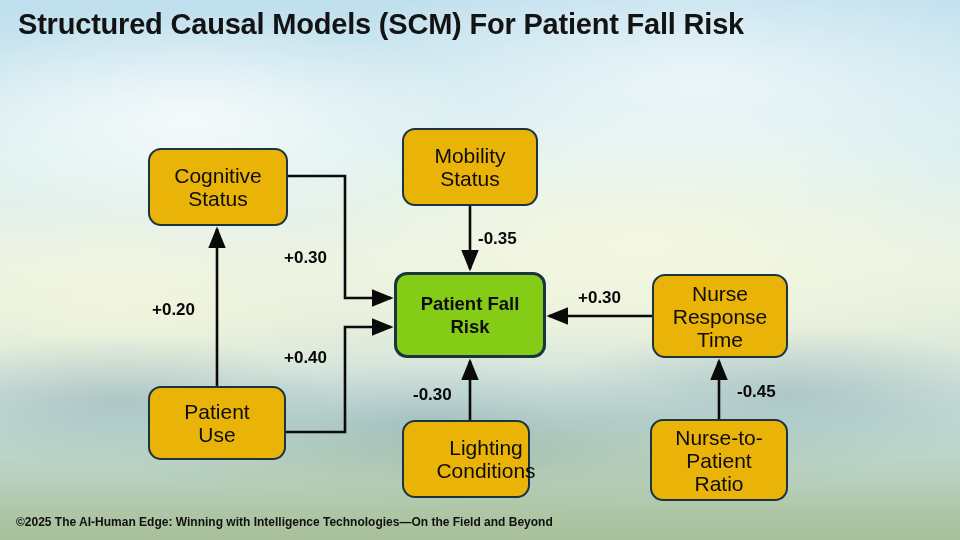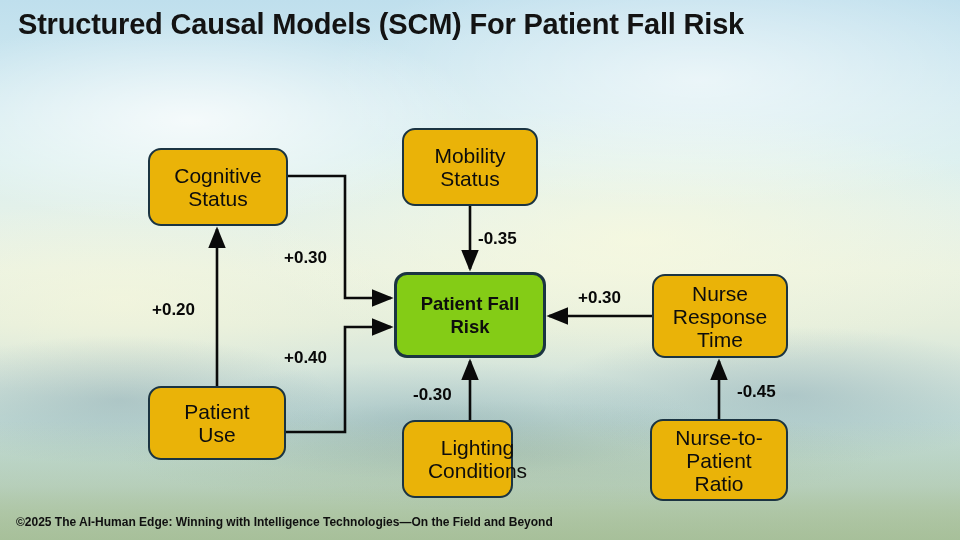--- a/index.html
+++ b/index.html
@@ -180,21 +180,21 @@
 Status</div>
         <div class="node" style="left: 402px; top: 128px; width: 136px; height: 78px;">Mobility
 Status</div>
         <div class="node outcome" style="left: 394px; top: 272px; width: 152px; height: 86px;">Patient Fall
 Risk</div>
         <div class="node" style="left: 652px; top: 274px; width: 136px; height: 84px;">Nurse
 Response
 Time</div>
         <div class="node" style="left: 148px; top: 386px; width: 138px; height: 74px;">Patient
 Use</div>
-        <div class="node" style="left: 402px; top: 420px; width: 111px; height: 78px; padding-left: 40px;">Lighting
+        <div class="node" style="left: 402px; top: 420px; width: 128px; height: 78px; padding-left: 40px;">Lighting
 Conditions</div>
         <div class="node" style="left: 650px; top: 419px; width: 138px; height: 82px;">Nurse-to-
 Patient
 Ratio</div>
       </div>
     <div id="edge-label-layer">
         <div class="edge-label" style="left: 284px; top: 248px;">+0.30</div>
         <div class="edge-label" style="left: 152px; top: 300px;">+0.20</div>
         <div class="edge-label" style="left: 284px; top: 348px;">+0.40</div>
         <div class="edge-label" style="left: 478px; top: 229px;">-0.35</div>

